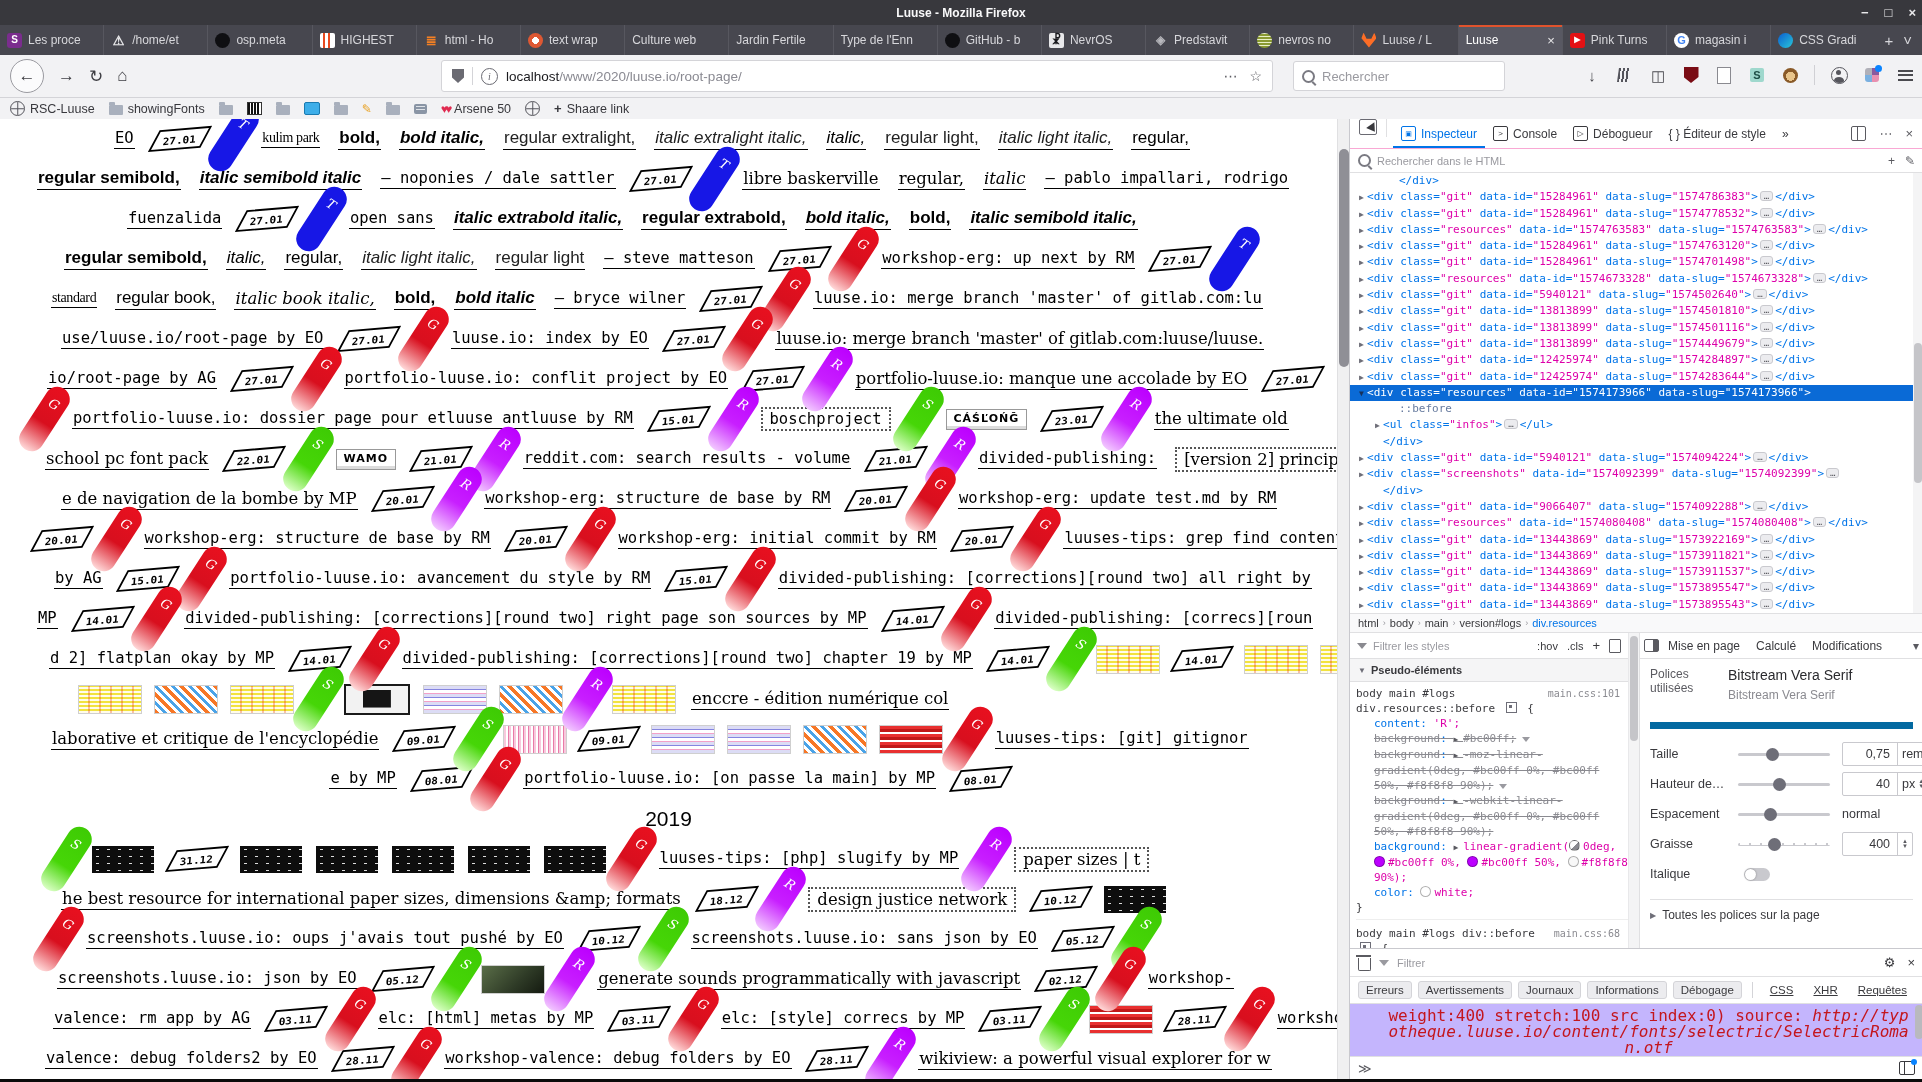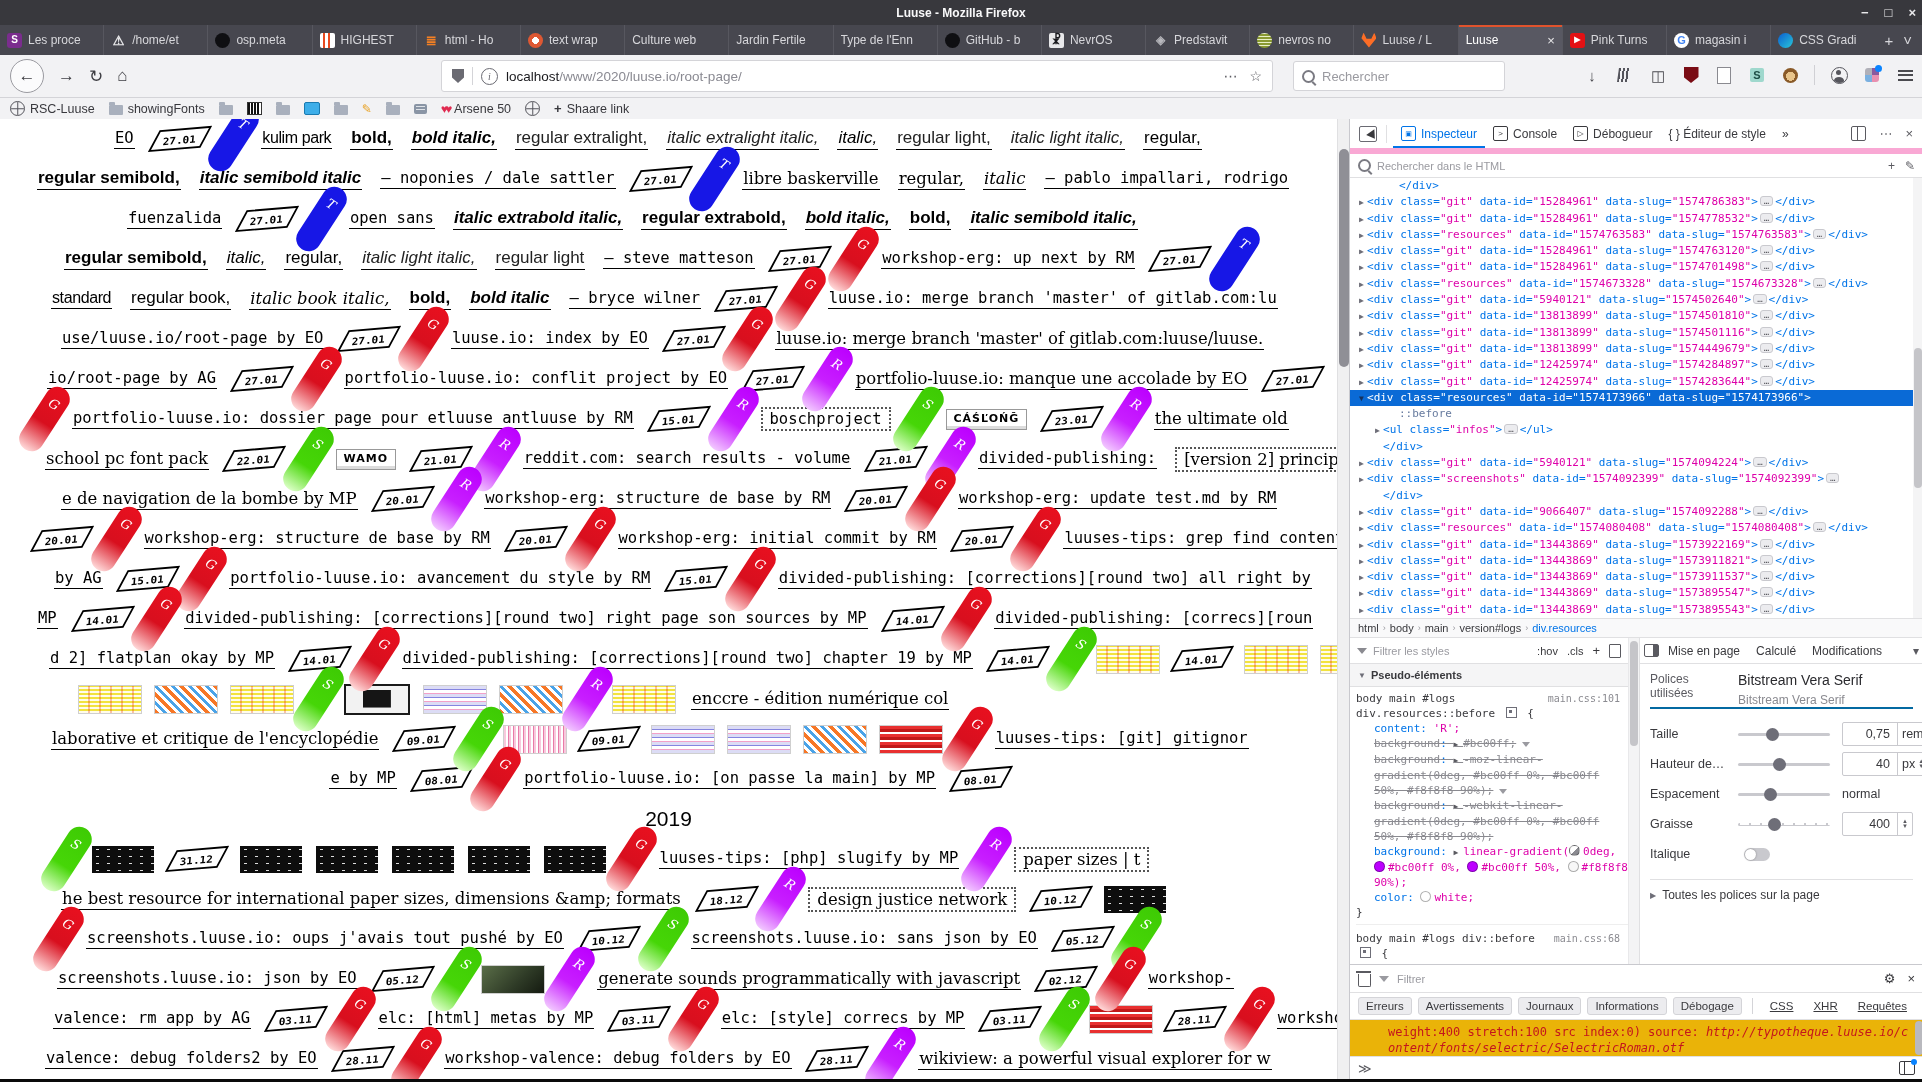--- a/index.html
+++ b/index.html
@@ -79,21 +79,21 @@
   .bico-plus{color:#38383d;font-weight:bold;font-size:13px;}
   
   #content{position:absolute;left:0;top:119px;width:1337px;height:960px;background:#fff;overflow:hidden;color:#000;}
   .line{height:40px;display:flex;align-items:center;white-space:nowrap;}
   .line.center{justify-content:center;}
   .seg{border-bottom:1.5px solid #000;padding:0 1px 1px;margin:0 9px;flex:0 0 auto;}
   .boxed{border:2px dotted #555;padding:1px 7px;margin:0 9px;flex:0 0 auto;}
   .f-m{font-family:"DejaVu Sans Mono",monospace;font-size:15.5px;}
   .f-r{font-family:"DejaVu Serif",serif;font-size:16.5px;}
   .f-ri{font-family:"DejaVu Serif",serif;font-style:italic;font-size:16.5px;}
-  .f-c{font-family:Liberation Sans, sans-serif;letter-spacing:-0.4px;font-size:16px;}
+  .f-c{font-family:Liberation Serif, serif;letter-spacing:-0.4px;font-size:14px;}
   .f-s{font-size:17px;}
   .f-sb{font-size:17px;font-weight:bold;}
   .f-si{font-size:17px;font-style:italic;}
   .f-sbi{font-size:17px;font-weight:bold;font-style:italic;}
   .f-sl{font-size:17px;font-weight:300;color:#222;}
   .f-sli{font-size:17px;font-weight:300;font-style:italic;color:#222;}
   .f-year{font-size:21px;}
   .stamp{display:inline-block;border:2px solid #000;transform:skewX(-32deg) rotate(-5deg);padding:0 7px;margin:0 11px;flex:0 0 auto;background:#fff;}
   .stamp i{display:inline-block;transform:skewX(32deg);font:italic 10.5px "DejaVu Sans Mono",monospace;font-weight:bold;}
   .pill{width:25px;height:72px;border-radius:13px;flex:0 0 auto;margin:-20px 6px;transform:rotate(33deg);position:relative;z-index:2;}
@@ -110,21 +110,21 @@
   .th-red{background:repeating-linear-gradient(0deg,#e83030 0 3px,#fff 3px 5px,#c01818 5px 8px);}
   .th-dark{background-color:#0d0d0d;background-image:radial-gradient(#ddd 1px,transparent 1.3px);background-size:11px 7px;outline:none;}
   .th-photo{background:linear-gradient(135deg,#5a6e48 0%,#2e3a26 60%,#141a10 100%);}
   .th-frame{background:#f2f2f2;border:2px solid #1a1a1a;background-image:linear-gradient(#151515,#151515);background-size:45% 65%;background-repeat:no-repeat;background-position:center;outline:none;}
   .shot{border:1px solid #999;background:#fff;font:bold 11px "DejaVu Sans",sans-serif;letter-spacing:1px;padding:2px 7px 4px;margin:0 9px;flex:0 0 auto;box-shadow:inset 0 -3px 0 #dcdcdc;}
   #contentSB{position:absolute;left:1337px;top:119px;width:12px;height:960px;background:#f0f0f1;border-left:1px solid #e0e0e2;}
   #contentSB .thumbbar{position:absolute;left:1px;width:10px;top:30px;height:218px;background:#8f8f96;border-radius:5px;}
   
   #devtools{position:absolute;left:1349px;top:119px;width:573px;height:960px;background:#fff;border-left:1px solid #c9c9ce;
     font-size:11px;color:#39393d;display:flex;flex-direction:column;}
-  .dt-toolbar{height:29px;flex:0 0 29px;border-bottom:6px solid #f9a8d4;display:flex;align-items:center;}
+  .dt-toolbar{height:29px;flex:0 0 29px;border-bottom:1px solid #f9a8d4;display:flex;}
   .picker{width:16px;height:14px;border:1px solid #6a6a72;border-radius:2px;margin:0 9px;position:relative;}
   .picker::after{content:"";position:absolute;right:-3px;bottom:-3px;border:5px solid transparent;border-top:8px solid #39393d;transform:rotate(-35deg);}
   .dt-tbsep{width:1px;height:18px;background:#e0e0e2;margin-right:6px;}
   .dttab{display:flex;align-items:center;gap:5px;padding:0 8px;height:100%;font-size:12px;position:relative;color:#39393d;}
   .dttab.active{color:#0074e8;}
   .dttab.active::after{content:"";position:absolute;left:0;right:0;bottom:0;height:2px;background:#0074e8;}
   .dtico{width:13px;height:13px;border:1px solid currentColor;border-radius:2px;display:inline-flex;align-items:center;justify-content:center;font-size:8px;}
   .dt-tools-right{margin-left:auto;display:flex;align-items:center;gap:13px;padding-right:10px;color:#5a5a60;font-size:13px;}
   .ico-grid{width:13px;height:13px;border:1px solid #5a5a60;border-radius:2px;background:linear-gradient(90deg,transparent 0 5px,#5a5a60 5px 6px,transparent 6px);}
   .dt-search{height:23px;flex:0 0 23px;border-bottom:1px solid #e0e0e2;display:flex;align-items:center;color:#9a9aa0;gap:6px;}
@@ -171,21 +171,21 @@
   .sw.white{background:#fff;}
   .sw.clock{background:linear-gradient(135deg,#fff 50%,#8a8a90 50%);}
   .dfunnel{display:inline-block;width:0;height:0;border-left:4px solid transparent;border-right:4px solid transparent;border-top:5px solid #9a9aa0;margin-left:6px;}
   .sty-sb{width:10px;flex:0 0 10px;background:#f4f4f5;border-left:1px solid #e8e8ea;position:relative;}
   .sty-sb i{position:absolute;left:1px;width:8px;top:3px;height:105px;background:#c5c5c9;border-radius:4px;}
   .sty-right{flex:1;border-left:1px solid #e0e0e2;display:flex;flex-direction:column;overflow:hidden;}
   .fontstabs{height:25px;flex:0 0 25px;border-bottom:1px solid #e0e0e2;display:flex;align-items:center;gap:2px;padding:0 4px;font-size:12px;color:#39393d;}
   .fontstabs .ftab{padding:0 7px;}
   .ico-dock{width:13px;height:11px;border:1px solid #5a5a60;border-radius:2px;background:linear-gradient(90deg,transparent 0 8px,#5a5a60 8px);}
   .fonts-body{padding:8px 10px;overflow:hidden;flex:1;position:relative;}
-  .fonts-used{display:flex;gap:24px;border-bottom:2px solid #0369a1;padding-bottom:0;margin-bottom:10px;}
+  .fonts-used{display:flex;gap:14px;border-bottom:7px solid #0369a1;padding-bottom:20px;margin-bottom:10px;}
   .fu-label{color:#5a5a60;font-size:12px;width:64px;}
   .fu-name{font-size:14px;color:#2a2a2e;}
   .fu-sub{font-size:12px;color:#8a8a90;margin-top:5px;}
   .frow{display:flex;align-items:center;height:30px;font-size:12.5px;color:#39393d;}
   .frow .flabel{width:88px;flex:0 0 88px;white-space:nowrap;overflow:hidden;}
   .slider{width:92px;height:3px;background:#c9c9ce;border-radius:2px;position:relative;margin-right:12px;flex:0 0 auto;}
   .slider i{position:absolute;top:-5px;width:13px;height:13px;border-radius:50%;background:#6e6e78;}
   .slider.ticks{background:repeating-linear-gradient(90deg,#c9c9ce 0 2px,transparent 2px 11px),linear-gradient(#c9c9ce,#c9c9ce);background-size:100% 7px,100% 3px;background-position:0 -2px,0 2px;background-repeat:repeat-x,no-repeat;}
   .valbox{margin-left:auto;display:flex;align-items:stretch;border:1px solid #c9c9ce;border-radius:2px;height:22px;}
   .valbox .vnum{padding:0 7px;display:flex;align-items:center;min-width:40px;justify-content:flex-end;}
@@ -198,22 +198,22 @@
   
   .dt-console{flex:0 0 114px;border-top:1px solid #c9c9ce;display:flex;flex-direction:column;position:relative;background:#fff;}
   .con-filter{height:27px;flex:0 0 27px;border-bottom:1px solid #e0e0e2;display:flex;align-items:center;gap:8px;padding:0 8px;color:#9a9aa0;}
   .trash{width:11px;height:12px;border:1px solid #5a5a60;border-top:none;border-radius:0 0 2px 2px;position:relative;margin-top:3px;flex:0 0 auto;}
   .trash::before{content:"";position:absolute;left:-3px;top:-3px;width:15px;height:2px;background:#5a5a60;}
   .con-filter .cright{margin-left:auto;display:flex;gap:12px;color:#39393d;font-size:13px;align-items:center;}
   .con-btns{height:26px;flex:0 0 26px;border-bottom:1px solid #e0e0e2;display:flex;align-items:center;gap:6px;padding:0 8px;}
   .cbtn{background:#ececef;border:1px solid #d4d4d8;border-radius:3px;padding:2px 7px;font-size:11.5px;color:#39393d;}
   .cbtn.plain{background:none;border:none;text-decoration:underline;}
   .con-sep{width:1px;height:16px;background:#d4d4d8;margin:0 4px;}
-  .con-error{flex:1;background:#eab308;color:#c4161d;font-family:"DejaVu Sans Mono",monospace;font-size:12px;
-    line-height:16px;padding:4px 14px 0 38px;word-break:break-all;}
+  .con-error{flex:1;background:#c4b5fd;color:#c4161d;font-family:"DejaVu Sans Mono",monospace;font-size:16px;
+    line-height:16px;padding:4px 14px 0 38px;word-break:break-all;text-align:center;}
   .con-error em{font-style:italic;}
   .con-prompt{height:22px;flex:0 0 22px;border-top:1px solid #e0e0e2;display:flex;align-items:center;padding:0 8px;color:#5a5a60;font-size:13px;background:#fff;}
   .con-prompt .splitico{margin-left:auto;width:14px;height:12px;border:1px solid #39393d;border-radius:2px;background:linear-gradient(90deg,transparent 0 4px,#39393d 4px 5px,transparent 5px);position:relative;}
   .con-prompt .splitico::after{content:"";position:absolute;right:-3px;top:-3px;width:6px;height:6px;border-radius:50%;background:#0a84ff;}
   .con-sbthumb{position:absolute;right:0;top:56px;width:8px;height:34px;background:#b9b9be;border-radius:4px;}
   #bottomstrip{position:absolute;left:0;bottom:0;width:100%;height:3px;background:#0a0a0a;}
 </style>
 </head>
 <body>
 

